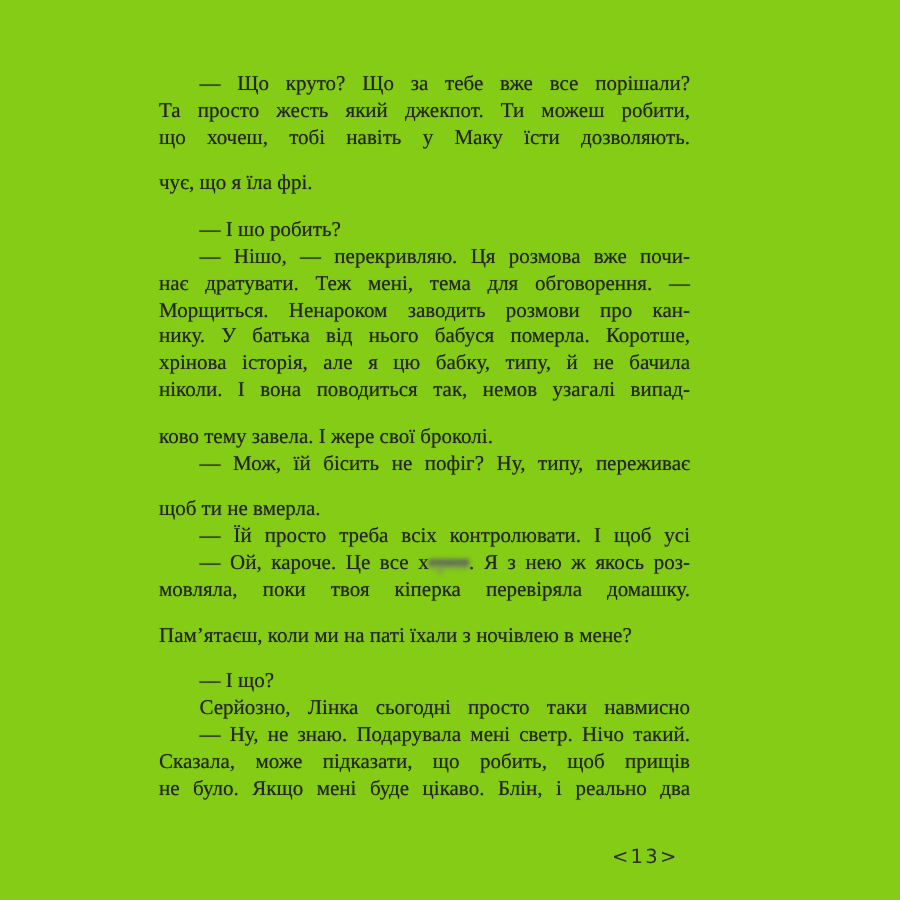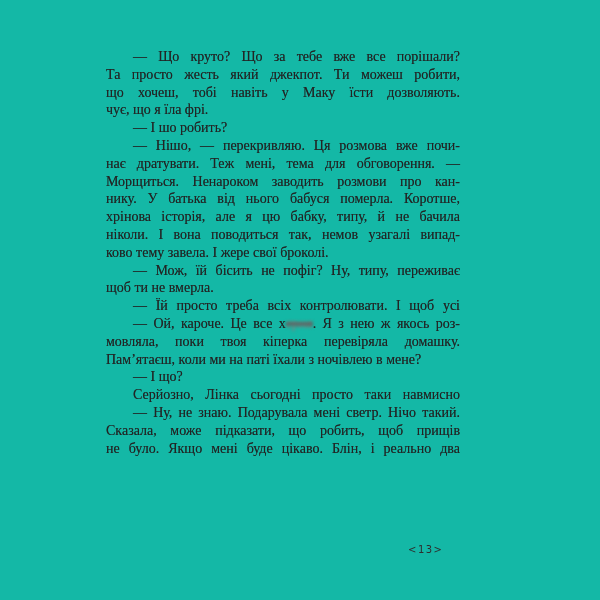--- a/index.html
+++ b/index.html
@@ -10,58 +10,59 @@
     width: 600px;
     height: 600px;
     background: #fcfcfc;
     overflow: hidden;
     position: relative;
     font-family: "Liberation Serif", "DejaVu Serif", serif;
   }
   .page {
     position: absolute;
     inset: 0;
-    background: #14b8a6;
+    background: #84cc16;
   }
   .text-block {
     position: absolute;
     left: 106px;
     top: 48px;
     width: 354px;
     font-size: 14px;
     line-height: 17.8px;
     color: #242424;
     text-shadow: 0 0 0.5px rgba(20,20,20,0.55);
   }
   .line {
     text-align: justify;
     text-align-last: justify;
     white-space: normal;
     height: 17.8px;
     overflow: visible;
   }
   .line.end {
     text-align-last: left;
+    margin-top: 13px;
   }
   .line.indent {
     text-indent: 27px;
   }
   .censored {
     color: #8d8d8d;
     filter: blur(1.4px);
     text-decoration: line-through;
     text-decoration-thickness: 4px;
     text-decoration-color: rgba(130,130,130,0.55);
   }
   .page-number {
     position: absolute;
     left: 408px;
-    top: 544px;
+    top: 564px;
     font-family: "DejaVu Sans", sans-serif;
-    font-size: 10px;
+    font-size: 13px;
     letter-spacing: 1.5px;
     color: #2e2e2e;
   }
 </style>
 </head>
 <body>
 
 <div class="page">
   <div class="text-block">
       <div class="line indent">— Що круто? Що за тебе вже все порішали?</div>

